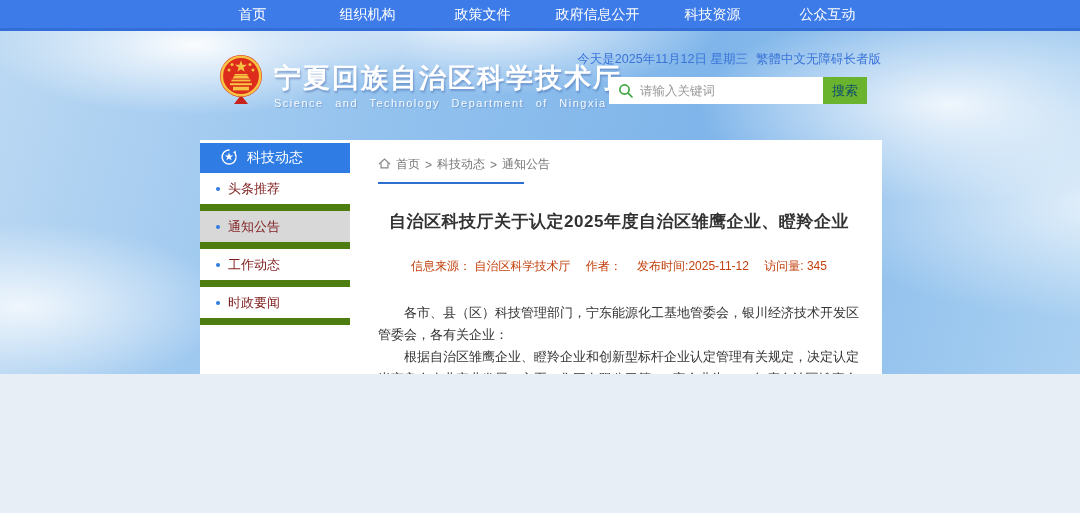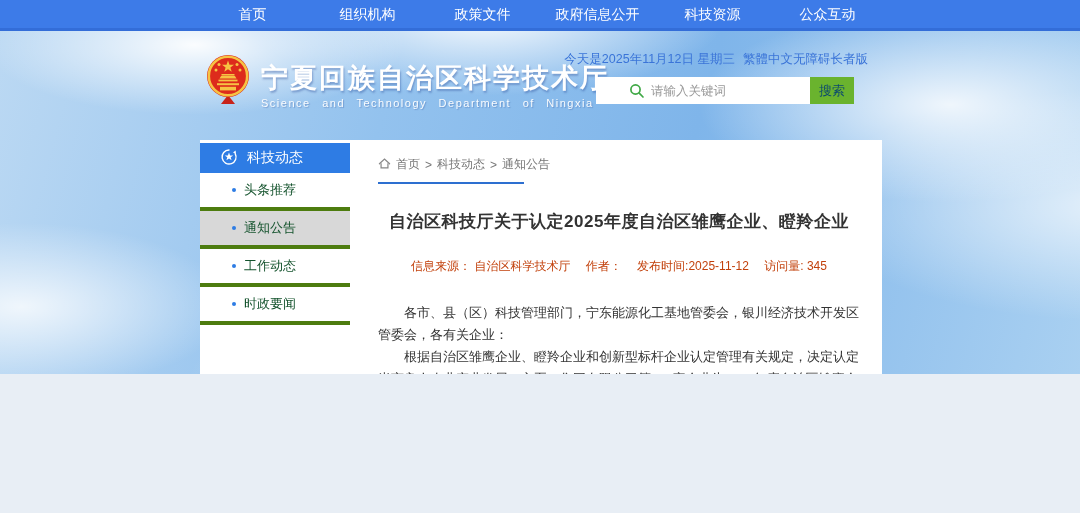--- a/index.html
+++ b/index.html
@@ -17,45 +17,45 @@
       radial-gradient(ellipse 420px 160px at 103% 55%, rgba(255,255,255,.7), rgba(255,255,255,0) 72%),
       radial-gradient(ellipse 300px 120px at 2% 82%, rgba(255,255,255,.8), rgba(255,255,255,0) 70%),
       radial-gradient(ellipse 380px 120px at 42% 102%, rgba(255,255,255,.7), rgba(255,255,255,0) 70%),
       linear-gradient(105deg,#bcd9f3 0%,#93c2ee 35%,#7fb5ea 62%,#a9d0f1 100%);
   }
   
   .topnav{position:absolute; top:0; left:0; right:0; height:31px; background:var(--nav-blue);
     border-bottom:3px solid rgba(20,60,160,.22); display:flex; justify-content:center; align-items:center;}
   .nav-item{width:115px; text-align:center; color:#fff; font-size:14px; line-height:28px; cursor:pointer; white-space:nowrap;}
   
-  .site-header{position:absolute; top:31px; left:0; right:0; height:109px;}
+  .site-header{position:absolute; top:31px; left:13px; right:0; height:109px;}
   .brand{position:absolute; left:205px; top:22px; display:flex; align-items:flex-start; gap:10px; cursor:pointer;}
   .brand-text{padding-top:10px;}
   .site-title{font-size:27px; font-weight:bold; color:#fff; letter-spacing:2px;
     text-shadow:1px 2px 2px rgba(30,60,140,.35); line-height:30px;}
   .site-subtitle{margin-top:4px; font-size:11px; color:rgba(255,255,255,.95); letter-spacing:1.5px;
     word-spacing:7px; text-shadow:1px 1px 1px rgba(30,60,140,.3); white-space:nowrap;}
   .header-right{position:absolute; left:596px; top:20px; width:272px;}
   .top-links{display:flex; justify-content:flex-end; align-items:center; 
     font-size:12.5px; color:var(--link-blue); white-space:nowrap;}
   .top-links a{color:var(--link-blue); text-decoration:none; cursor:pointer;}
   .top-links .date{margin-right:8px;}
-  .search-bar{margin-top:9px; display:flex; height:27px; width:258px; background:#fff; align-items:center;padding-left:24px;}
+  .search-bar{margin-top:9px; display:flex; height:27px; width:258px; background:#fff; align-items:center;}
   .search-bar .s-icon{display:inline-flex; padding:0 6px 0 9px;}
   .search-bar input{flex:1; min-width:0; border:none; outline:none; font-size:12.5px; color:#333; height:100%;}
   .search-bar input::placeholder{color:#999;}
   .search-btn{width:44px; height:27px; border:none; background:var(--search-green); color:#0c4a6e;
     font-size:13px; cursor:pointer; font-family:inherit;}
   
   .main-wrap{position:absolute; left:200px; top:140px; width:682px; bottom:0; background:#fff; display:flex;}
   .sidebar{width:150px; flex-shrink:0;}
   .sidebar-header{height:30px; background:var(--sidebar-blue); color:#fff; font-size:14px;
     display:flex; align-items:center; gap:9px; padding-left:20px; margin-top:3px;}
-  .sidebar-item{height:38px; display:flex; align-items:center; padding-left:32px;
-    font-size:13px; color:#14532d; border-bottom:4px solid #4d7c0f; cursor:pointer;}
+  .sidebar-item{height:38px; display:flex; align-items:center; padding-left:16px;
+    font-size:13px; color:#7f1d1d; border-bottom:7px solid #4d7c0f; cursor:pointer;}
   .sidebar-item .dot{width:4px; height:4px; border-radius:50%; background:var(--sidebar-blue); margin-right:8px;}
   .sidebar-item.active{background:var(--active-gray);}
   .content{flex:1; padding:10px 22px 0 28px;}
   .breadcrumb{display:flex; align-items:center; gap:5px; font-size:12px; color:#777; margin-top:6px;}
   .breadcrumb a{color:#777; text-decoration:none; cursor:pointer;}
   .crumb-underline{width:146px; height:2px; background:var(--crumb-blue); margin-top:9px;}
   .article-title{margin-top:24px; font-size:17px; font-weight:bold; color:#333;
     text-align:center; line-height:28px; letter-spacing:.5px;}
   .article-meta{margin-top:22px; text-align:center; font-size:12px; color:#c2410c;}
   .article-meta span{margin:0 6px;}

